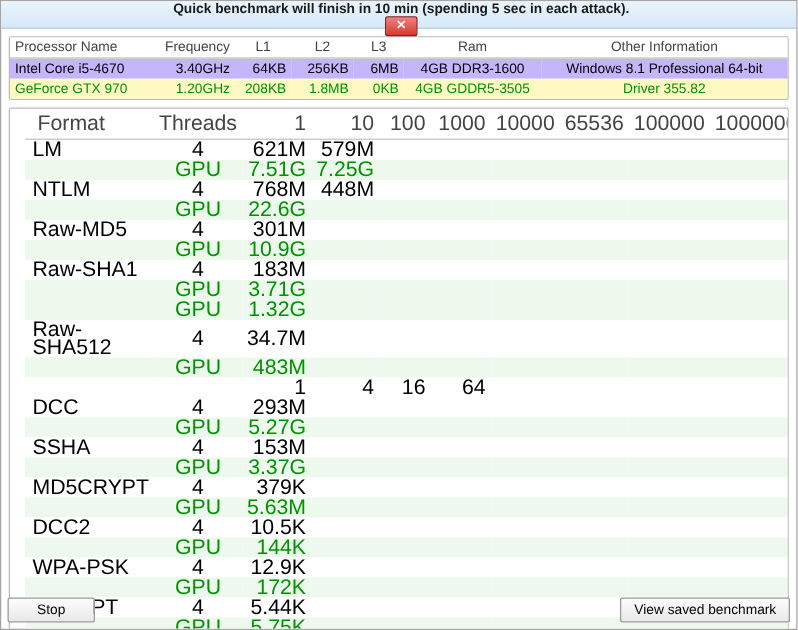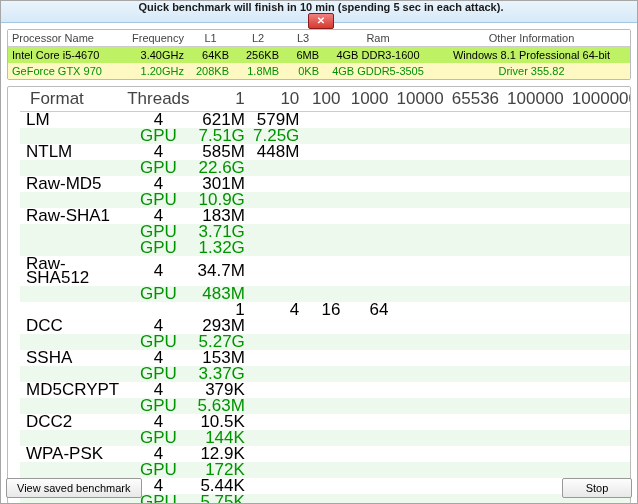--- a/index.html
+++ b/index.html
@@ -58,21 +58,21 @@
     padding: 2px 4px;
     text-align: center;
     background: #fff;
   }
   .sysinfo th:first-child { text-align: left; }
   .sysinfo td {
     padding: 2px 4px;
     text-align: right;
   }
   .sysinfo td:first-child { text-align: left; }
-  .sysinfo tr.cpu-row td { background: #bef264; }
+  .sysinfo tr.cpu-row td { background: #c4b5fd; }
   .sysinfo tr.gpu-row td { background: #fef9c3; color: #009300; }
   .bench {
     border: 1px solid #bbb;
     border-radius: 2px;
     height: 418px;
     overflow: hidden;
   }
   .bench table {
     width: 100%;
     border-collapse: collapse;
@@ -208,21 +208,21 @@
             <td class="col-val"></td>
             <td class="col-val"></td>
             <td class="col-val"></td>
             <td class="col-val"></td>
             <td class="col-val"></td>
             <td class="col-val"></td>
           </tr>
           <tr class="cpu">
             <td class="col-format">NTLM</td>
             <td class="col-threads">4</td>
-            <td class="col-val">585M</td>
+            <td class="col-val">768M</td>
             <td class="col-val">448M</td>
             <td class="col-val"></td>
             <td class="col-val"></td>
             <td class="col-val"></td>
             <td class="col-val"></td>
             <td class="col-val"></td>
             <td class="col-val"></td>
           </tr>
           <tr class="gpu">
             <td class="col-format"></td>
@@ -475,15 +475,15 @@
             <td class="col-val"></td>
             <td class="col-val"></td>
             <td class="col-val"></td>
           </tr>
         </tbody>
     </table>
   </div>
 </div>
 
 <div class="footer">
+  <div class="btn">Stop</div>
   <div class="btn">View saved benchmark</div>
-  <div class="btn">Stop</div>
 </div>
 
 </body></html>

